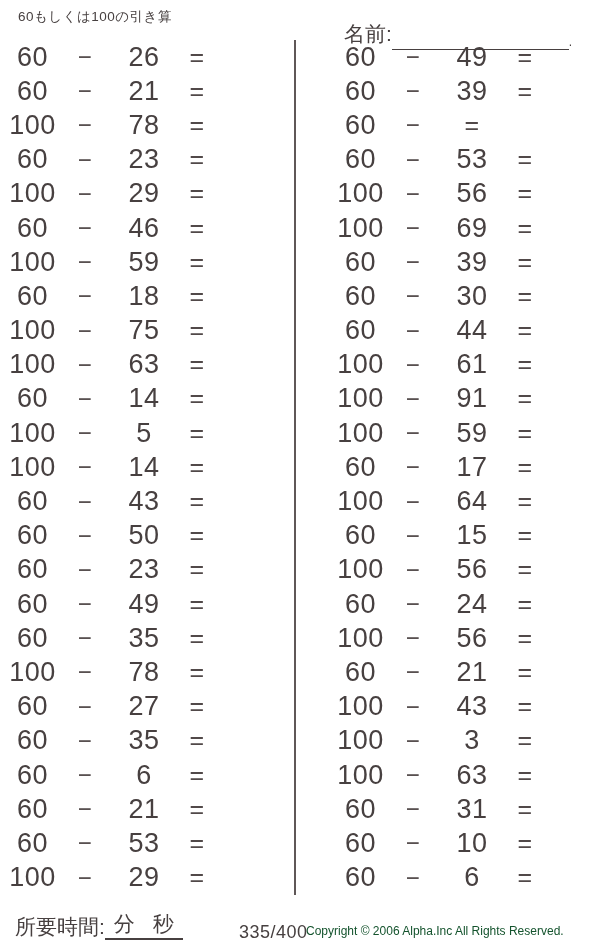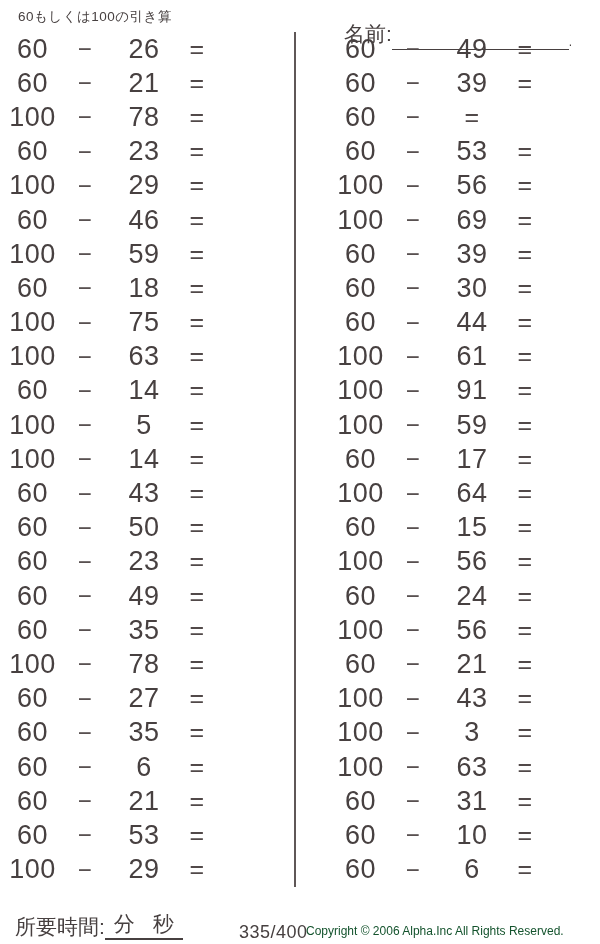--- a/index.html
+++ b/index.html
@@ -37,21 +37,21 @@
     width: 177px;
     height: 26px;
     border-bottom: 1.5px solid #474040;
   }
   .name-dot { font-size: 12px; padding-bottom: 1px; }
 
   
   .problems {
     position: absolute;
     left: 0;
-    top: 32px;
+    top: 40px;
     width: 600px;
     height: 855px;
   }
   .divider {
     position: absolute;
     left: 294px;
     top: 0;
     width: 1.5px;
     height: 855px;
     background: #5f5757;

